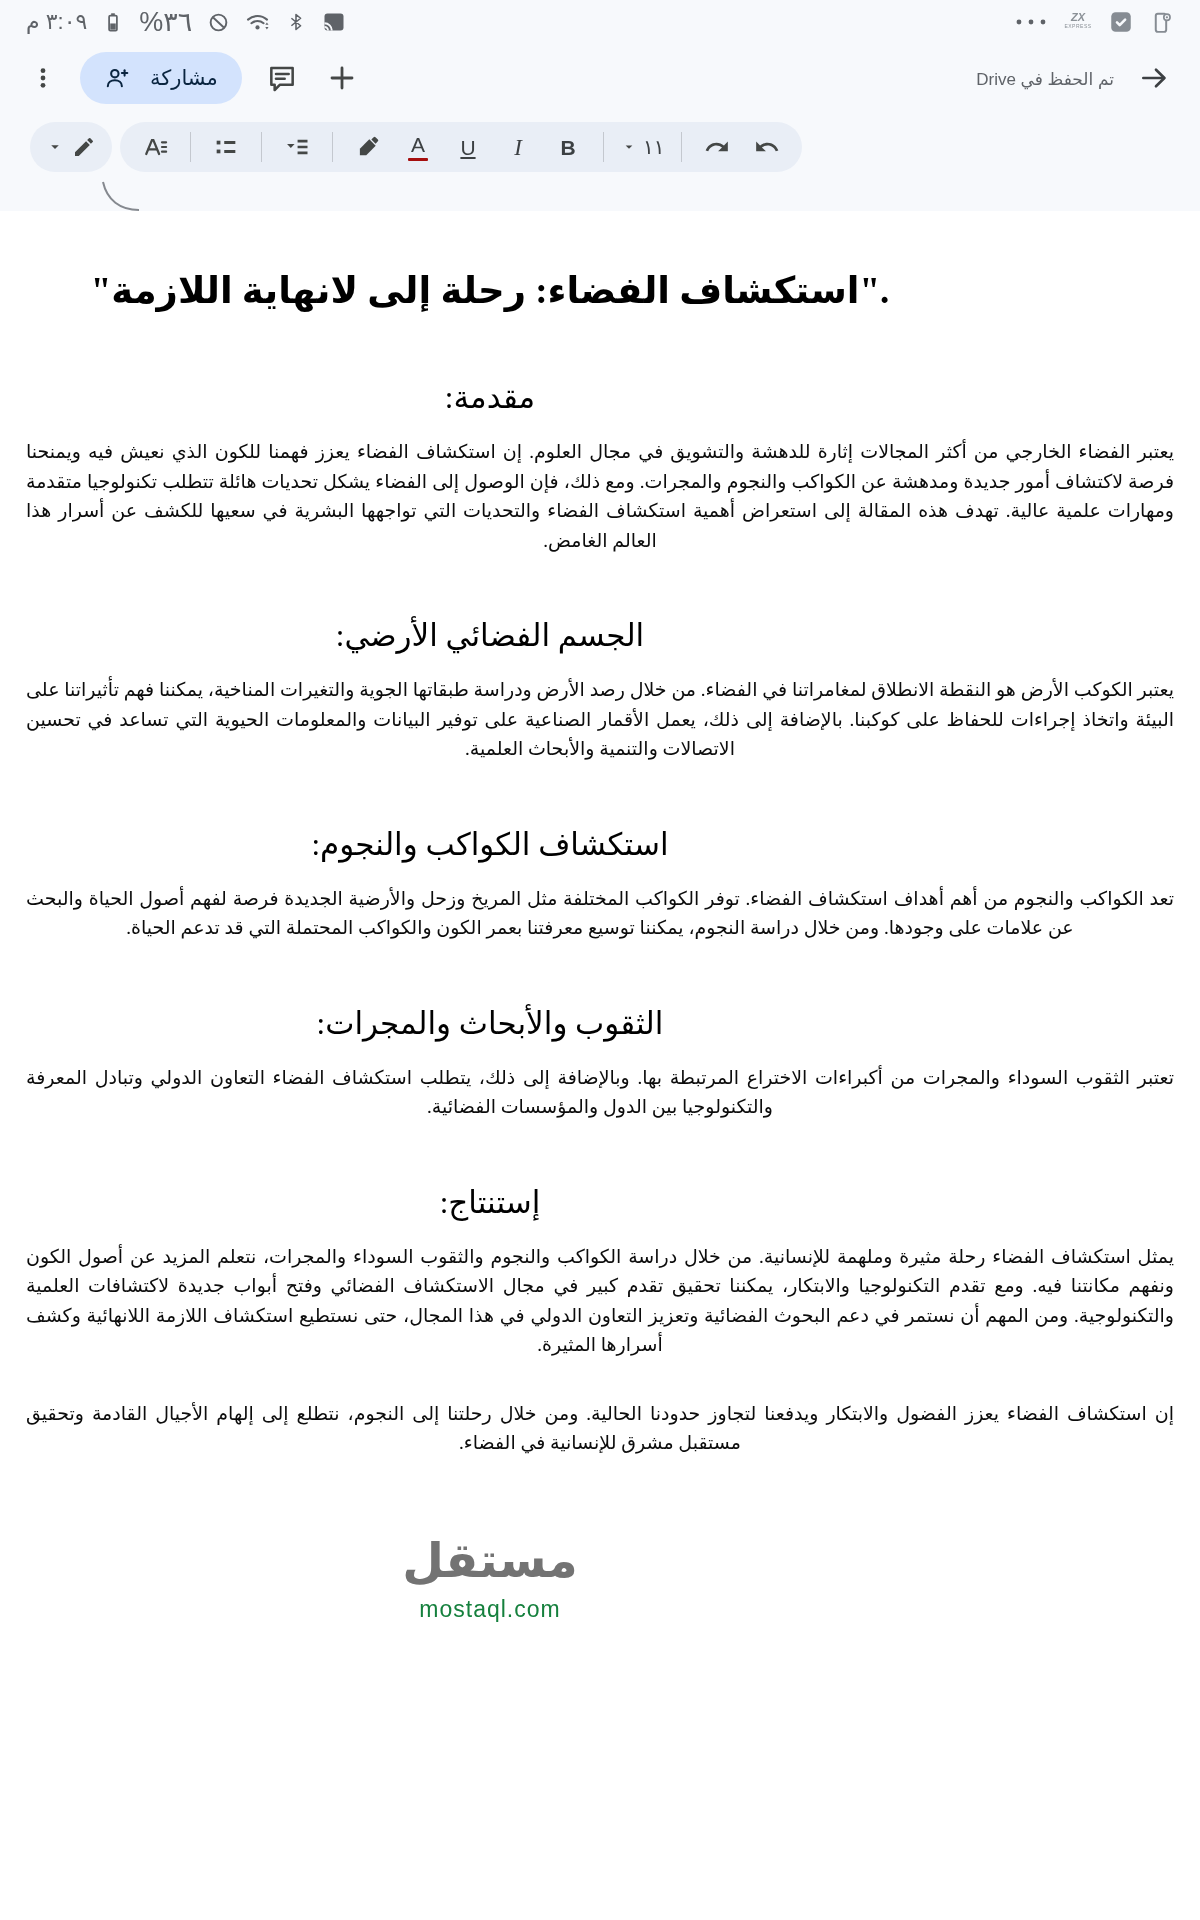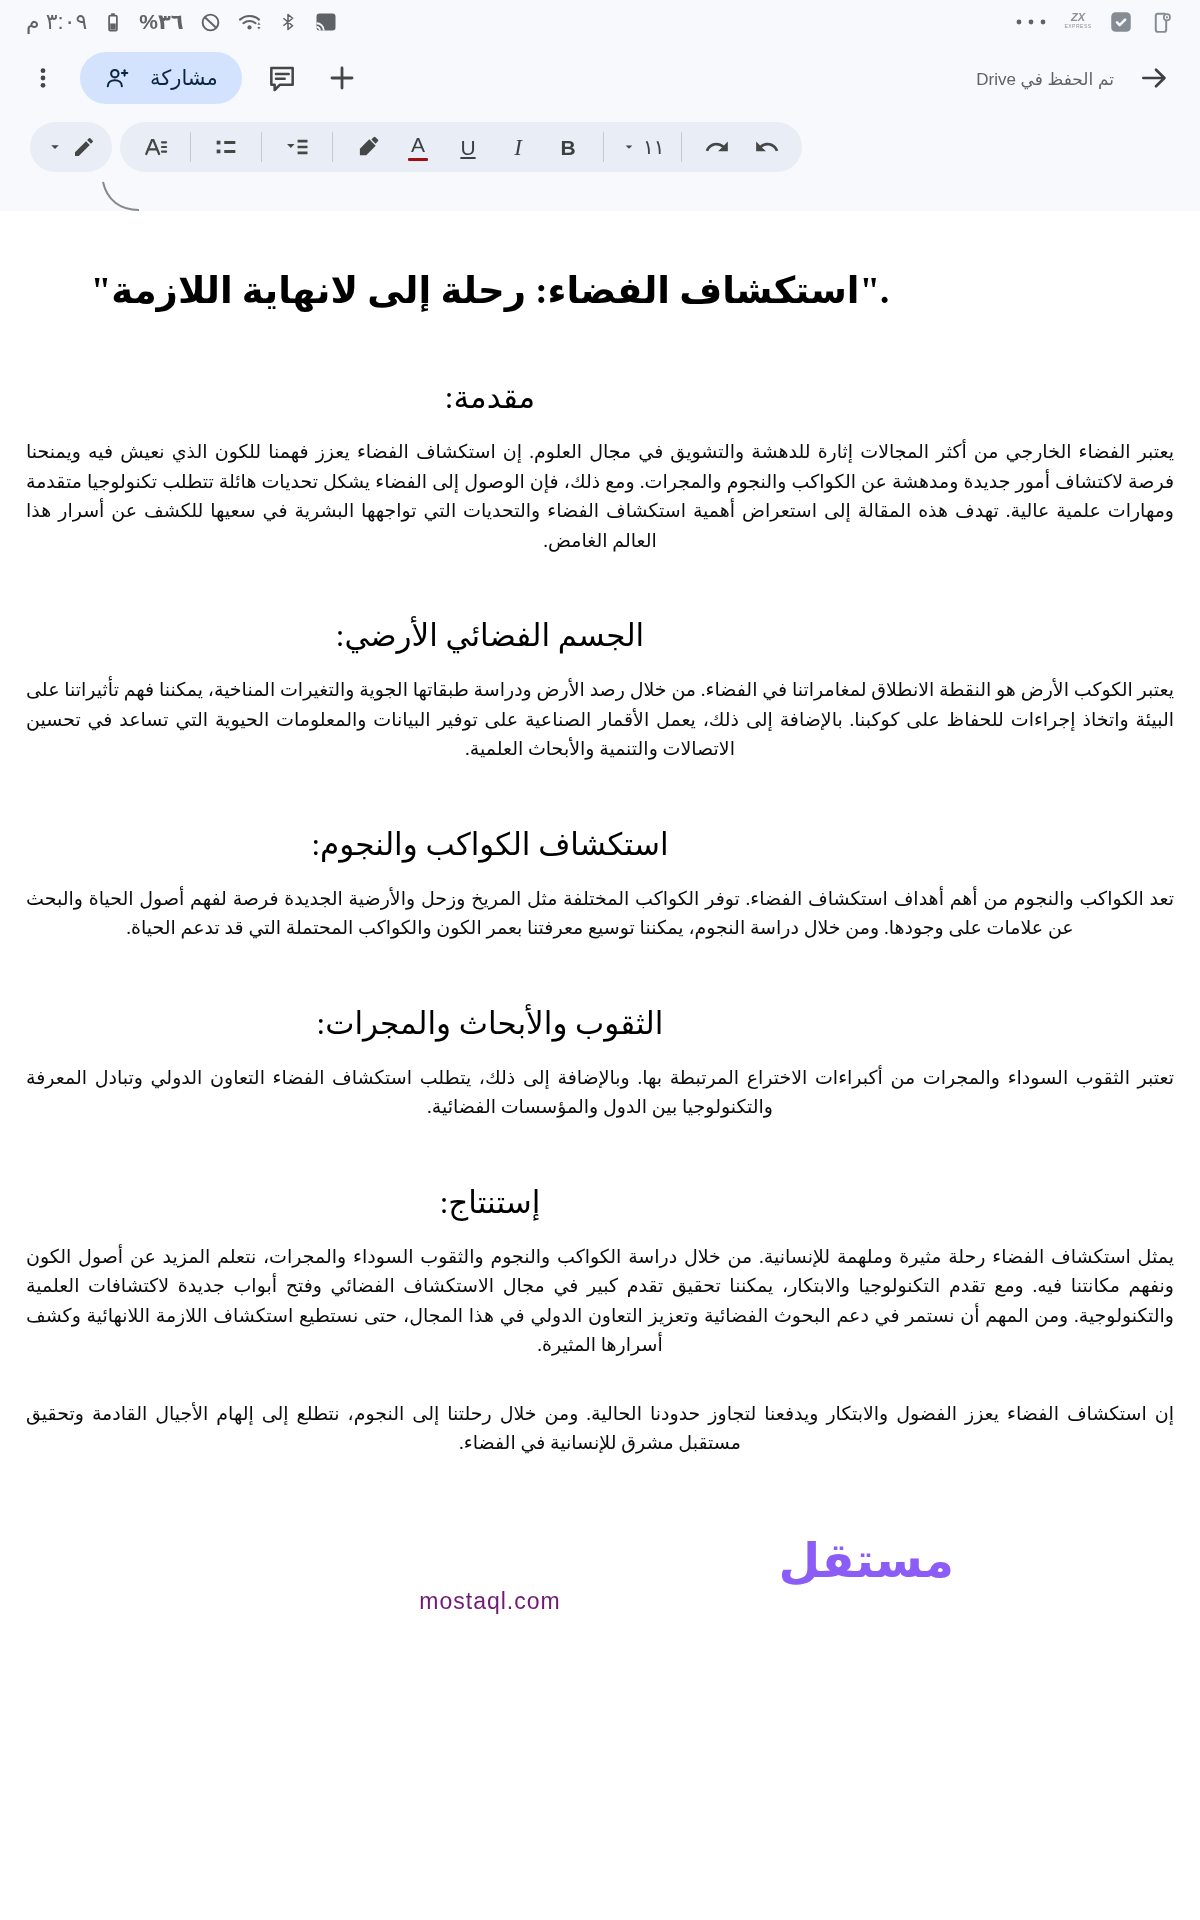--- a/index.html
+++ b/index.html
@@ -8,21 +8,21 @@
   .screen { position:relative; width:1200px; height:1920px; background:#ffffff; overflow:hidden; }
 
   
   .chrome { position:absolute; top:0; left:0; width:1200px; height:274px;
             background:#f7f9fc; border-bottom:1px solid #dde1e6; }
 
   .status-bar { height:40px; display:flex; align-items:center; justify-content:space-between;
                 padding:4px 26px 0 26px; color:#5f6368; }
   .sb-left, .sb-right { display:flex; align-items:center; gap:15px; }
   .sb-time { font-size:22px; font-weight:500; color:#5f6368; }
-  .sb-pct { font-size:21px; font-weight:700; color:#5f6368; }
+  .sb-pct { font-size:27px; font-weight:400; color:#5f6368; }
   .sb-icon { display:block; }
 
   .app-bar { height:76px; display:flex; align-items:center; padding:0 26px; gap:20px; }
   .icon-btn { display:flex; align-items:center; justify-content:center; background:none; border:none; cursor:pointer; padding:4px; }
   .share-pill { display:flex; align-items:center; gap:20px; height:52px; padding:0 24px;
                 background:#d3e3fd; border:none; border-radius:26px; cursor:pointer;
                 color:#0a2540; font-size:21px; font-family:inherit; }
   .title-block { flex:1; text-align:right; min-width:0; }
   .doc-file-title { font-size:26px; color:#1f1f1f; line-height:30px; white-space:nowrap;
                     overflow:hidden; text-overflow:ellipsis; direction:rtl; }
@@ -52,22 +52,22 @@
          font-family:"Liberation Serif","DejaVu Sans",serif; color:#0c0c0c; }
   .doc-title { font-size:37px; font-weight:700; line-height:52px;
                text-align:center; margin:54px 220px 0 0; color:#000; }
   .doc-heading { font-size:31px; font-weight:400; line-height:46px;
                  text-align:center; margin:58px 220px 16px 0; color:#000; }
   .doc-para { font-size:19px; line-height:29.5px; text-align:justify; text-align-last:center;
               margin:0 0 0 0; color:#0c0c0c; }
   .doc-para + .doc-para { margin-top:39px; }
 
   .watermark { margin:74px 220px 0 0; text-align:center; }
-  .wm-logo { font-size:48px; font-weight:700; color:#8b5cf6; font-family:"Liberation Sans","DejaVu Sans",sans-serif;text-align:right; }
-  .wm-domain { font-size:23px; color:#701a75; letter-spacing:1px; margin-top:0; direction:ltr;
+  .wm-logo { font-size:48px; font-weight:700; color:#737373; font-family:"Liberation Sans","DejaVu Sans",sans-serif; }
+  .wm-domain { font-size:23px; color:#15803d; letter-spacing:1px; margin-top:8px; direction:ltr;
                font-family:"Liberation Sans","DejaVu Sans",sans-serif; }
 </style>
 </head>
 <body>
 
 <div class="screen">
 
   <div class="chrome">
 
     <div class="status-bar">

